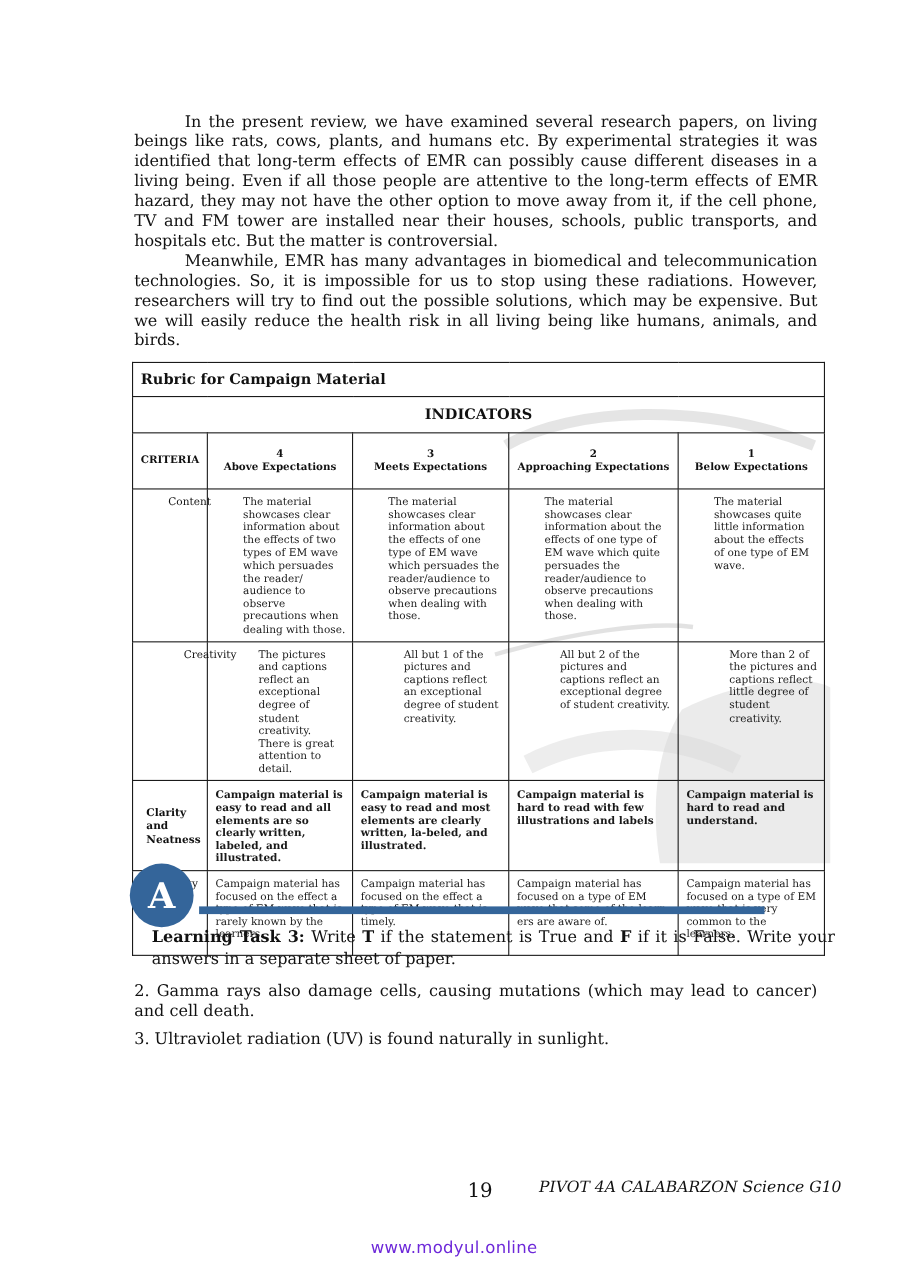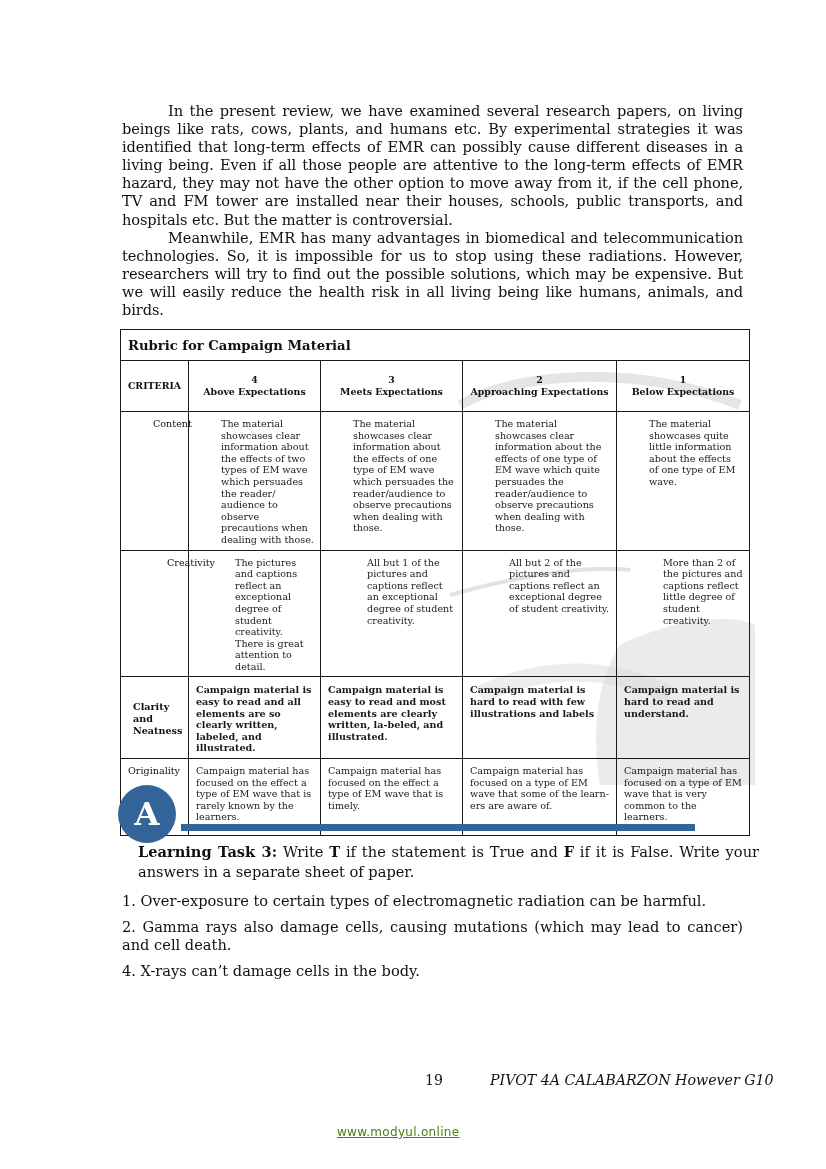--- a/index.html
+++ b/index.html
@@ -35,24 +35,24 @@
            border-radius: 50%; background: #34659a; color: #fff; font-weight: bold;
            font-size: 32px; text-align: center; line-height: 58px;
            font-family: "DejaVu Serif", "Liberation Serif", serif; }
   .bar { position: absolute; left: 181px; top: 824px; width: 514px; height: 7px; background: #34659a; }
 
   .task { position: absolute; left: 138px; top: 842px; width: 621px; font-size: 14.6px;
           line-height: 20px; text-align: justify; margin: 0; }
   .items { position: absolute; left: 122px; top: 892px; width: 621px; margin: 0; padding: 0; list-style: none; }
   .items li { font-size: 14.6px; line-height: 18.5px; text-align: justify; margin-bottom: 7px; }
 
-  .footer-page { position: absolute; left: 425px; top: 1072px; font-size: 14px; text-align: center; }
+  .footer-page { position: absolute; left: 425px; top: 1072px; font-size: 18px; text-align: center; }
   .footer-title { position: absolute; left: 490px; top: 1072px; font-size: 14.2px; font-style: italic; }
-  .watermark { position: absolute; left: 337px; top: 1125px; font-size: 12px; color: #4d7c0f;
-               font-family: "DejaVu Sans", "Liberation Sans", sans-serif; letter-spacing: 0.3px; text-decoration: underline; }
+  .watermark { position: absolute; left: 337px; top: 1125px; font-size: 15px; color: #6d28d9;
+               font-family: "DejaVu Sans", "Liberation Sans", sans-serif; letter-spacing: 0.3px; }
   .stain { position: absolute; pointer-events: none; }
 </style>
 </head>
 <body>
 
 <p class="para" id="p1"><span class="indent"></span><span>In the present review, we have examined several research papers, on living beings like rats, cows, plants, and humans etc. By experimental strategies it was identified that long-term effects of EMR can possibly cause different diseases in a living being. Even if all those people are attentive to the long-term effects of EMR hazard, they may not have the other option to move away from it, if the cell phone, TV and FM tower are installed near their houses, schools, public transports, and hospitals etc. But the matter is controversial.</span></p>
 <p class="para" id="p2"><span class="indent"></span><span>Meanwhile, EMR has many advantages in biomedical and telecommunication technologies. So, it is impossible for us to stop using these radiations. However, researchers will try to find out the possible solutions, which may be expensive. But we will easily reduce the health risk in all living being like humans, animals, and birds.</span></p>
 
 <svg class="stain" style="left:440px;top:365px;" width="315" height="420" viewBox="0 0 315 420">
   <path d="M20,40 C80,5 200,0 300,40" stroke="#cfcfcf" stroke-width="10" fill="none" opacity="0.55"></path>
@@ -65,20 +65,23 @@
   <colgroup>
     <col style="width:68px">
       <col style="width:132px">
       <col style="width:142px">
       <col style="width:154px">
       <col style="width:133px">
   </colgroup>
   <tbody>
       <tr>
     <td colspan="5" class="title-cell">Rubric for Campaign Material</td>
+  </tr>
+  <tr>
+    <td colspan="5" class="ind-cell">INDICATORS</td>
   </tr>
   <tr>
     <td class="hdr">CRITERIA</td>
     <td class="hdr"><span class="num">4</span><span>Above Expectations</span></td>
     <td class="hdr"><span class="num">3</span><span>Meets Expectations</span></td>
     <td class="hdr"><span class="num">2</span><span>Approaching Expectations</span></td>
     <td class="hdr"><span class="num">1</span><span>Below Expectations</span></td>
   </tr>
   <tr class="r-content">
     <td class="crit">Content</td>
@@ -110,20 +113,19 @@
   </tr>
 </tbody>
   </table>
 
 <div class="badge">A</div>
 <div class="bar"></div>
 
 <p class="task"><b>Learning Task 3:</b> <span>Write </span><b>T</b><span> if the statement is True and </span><b>F</b><span> if it is False. Write your answers in a separate sheet of paper.</span></p>
 
 <ul class="items">
-  <li>1. Over-exposure to certain types of electromagnetic radiation can be harmful.</li>
   <li>2. Gamma rays also damage cells, causing mutations (which may lead to cancer) and cell death.</li>
-  <li>4. X-rays can’t damage cells in the body.</li>
+  <li>3. Ultraviolet radiation (UV) is found naturally in sunlight.</li>
 </ul>
 
 <div class="footer-page">19</div>
-<div class="footer-title">PIVOT 4A  CALABARZON However G10</div>
+<div class="footer-title">PIVOT 4A  CALABARZON Science G10</div>
 <div class="watermark">www.modyul.online</div>
 
 </body></html>

